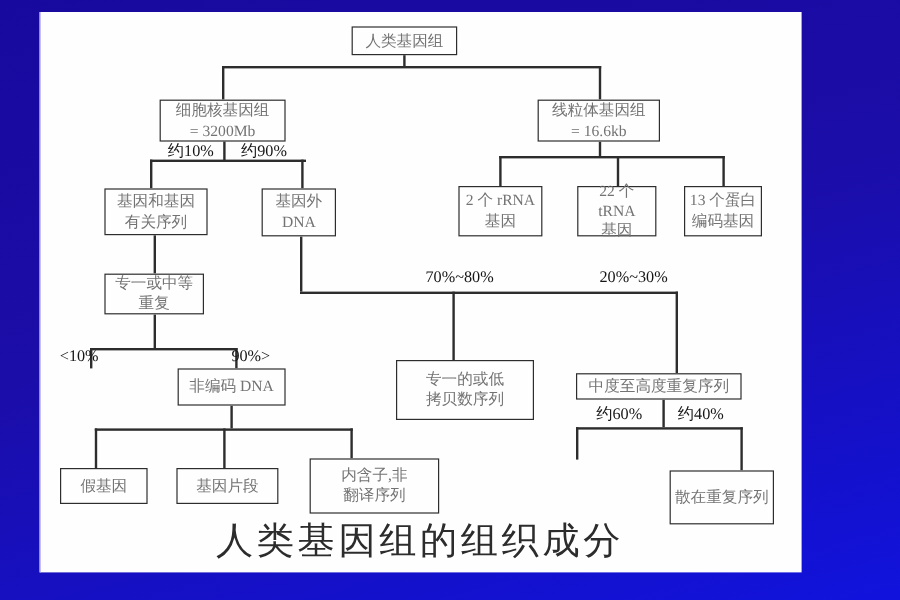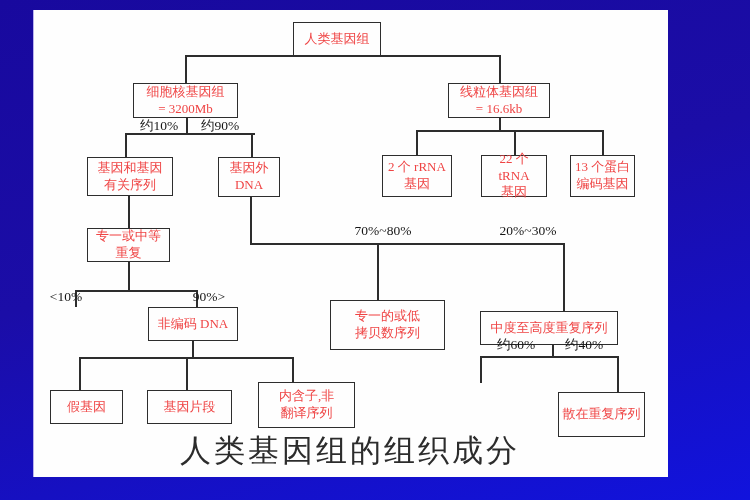--- a/index.html
+++ b/index.html
@@ -7,23 +7,23 @@
     position:relative;width:750px;height:500px;overflow:hidden;
     background:linear-gradient(165deg,#18099e 0%,#1b0da7 45%,#1113dd 100%);
     font-family:"Liberation Serif","DejaVu Serif",serif;
   }
   .slide{
     position:absolute;left:33px;top:10px;width:634px;height:467px;
     background:#fefefe;border-left:1px solid #b9b2ef;
   }
   .node{
     position:absolute;box-sizing:border-box;border:1.6px solid #2d2d2d;
-    background:#fefefe;color:#ef4444;font-size:13px;line-height:1.3;
+    background:#fefefe;color:#737373;font-size:13px;line-height:1.3;
     display:flex;align-items:center;justify-content:center;text-align:center;
-    white-space:pre-line;padding:16px 2px;
+    white-space:pre-line;padding:6px 2px;
   }
   .pct{
     position:absolute;color:#161616;font-size:13.5px;line-height:1.2;
     text-align:center;white-space:nowrap;
   }
   .edge{position:absolute;background:#2d2d2d;}
   .edge.h{height:1.8px;}
   .edge.v{width:1.8px;}
   .caption{
     position:absolute;left:33px;top:430px;width:634px;text-align:center;
@@ -89,21 +89,21 @@
   <div class="node" style="left:570px;top:155px;width:65px;height:42px">13 个蛋白
 编码基因</div>
   <div class="node" style="left:87px;top:228px;width:83px;height:34px">专一或中等
 重复</div>
   <div class="node" style="left:148px;top:307px;width:90px;height:31px">非编码 DNA</div>
   <div class="node" style="left:330px;top:300px;width:115px;height:50px">专一的或低
 拷贝数序列</div>
   <div class="node" style="left:480px;top:311px;width:138px;height:22px">中度至高度重复序列</div>
   <div class="node" style="left:50px;top:390px;width:73px;height:30px">假基因</div>
   <div class="node" style="left:147px;top:390px;width:85px;height:30px">基因片段</div>
-  <div class="node" style="left:258px;top:382px;width:97px;height:46px">内含子,非
+  <div class="node" style="left:258px;top:382px;width:108px;height:46px">内含子,非
 翻译序列</div>
   <div class="node" style="left:558px;top:392px;width:87px;height:45px">散在重复序列</div>
 
   <div class="pct" style="left:133px;top:118px;width:52px">约10%</div>
   <div class="pct" style="left:191px;top:118px;width:58px">约90%</div>
   <div class="pct" style="left:350px;top:223px;width:66px">70%~80%</div>
   <div class="pct" style="left:495px;top:223px;width:66px">20%~30%</div>
   <div class="pct" style="left:42px;top:289px;width:48px">&lt;10%</div>
   <div class="pct" style="left:186px;top:289px;width:46px">90%&gt;</div>
   <div class="pct" style="left:492px;top:337px;width:48px">约60%</div>

